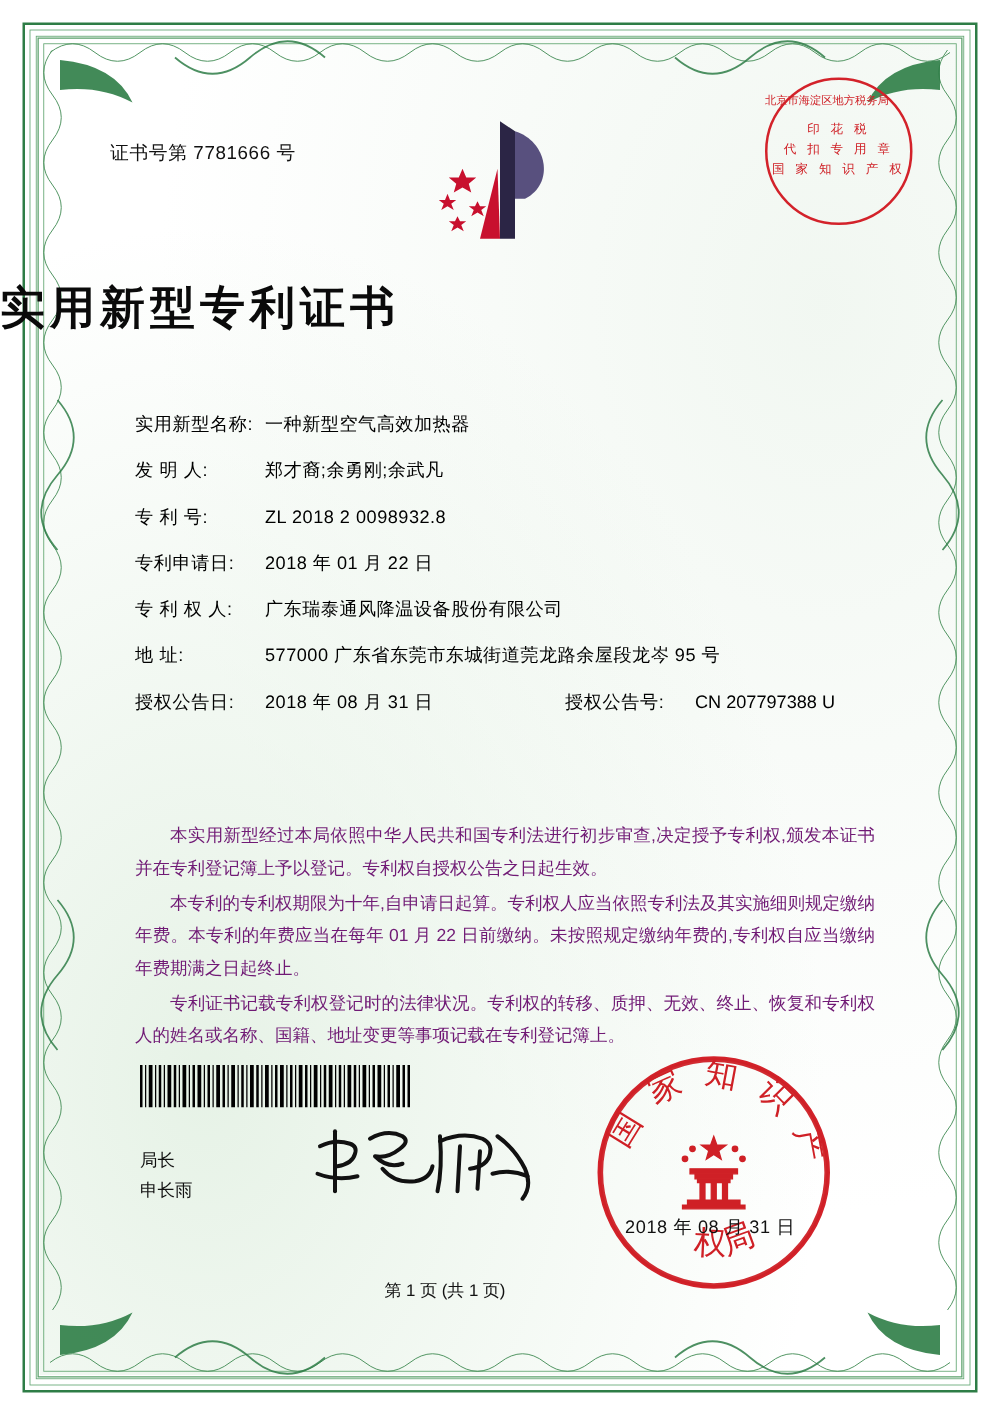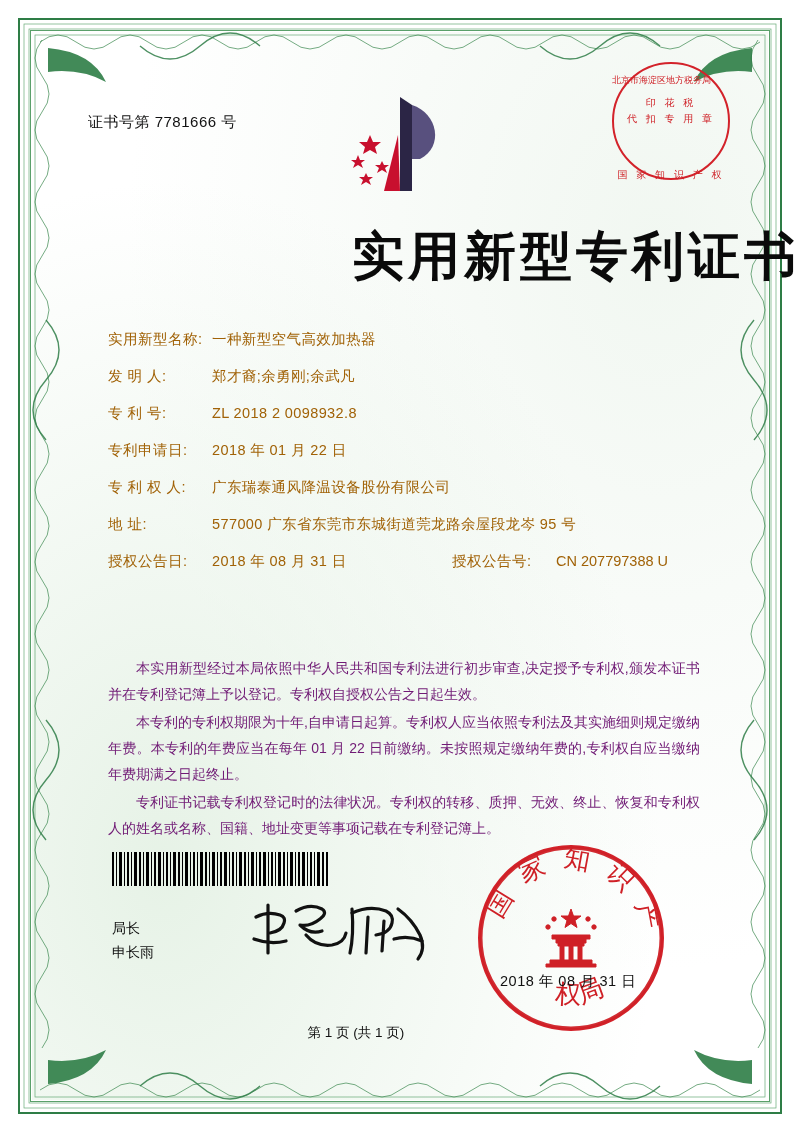--- a/index.html
+++ b/index.html
@@ -92,56 +92,56 @@
   }
   .seal-top-text div {
     position: absolute;
     width: 100%;
     text-align: center;
     font-size: 10px;
     letter-spacing: 3px;
   }
   .st1 { top: 34px; }
   .st2 { top: 50px; }
-  .st3 { top: 66px; margin-top: 40px; }
+  .st3 { top: 66px; }
   .st-arc {
     position: absolute;
     width: 100%;
     top: 12px;
     text-align: left;
     font-size: 9px;
     color: #cf2026;
   }
 
   .title {
     position: absolute;
     left: 0;
     top: 222px;
     width: 800px;
-    text-align: right;
+    text-align: left;
     font-family: "DejaVu Serif", "Liberation Serif", serif;
-    font-size: 52px;
+    font-size: 36px;
     font-weight: bold;
     letter-spacing: 4px;
     color: #0a0a0a;
   }
 
   
   .fields {
     position: absolute;
     left: 108px;
     top: 330px;
     width: 600px;
   }
   .row {
     display: flex;
     align-items: baseline;
     margin-bottom: 18px;
     font-size: 14.5px;
-    color: #a16207;
+    color: #000000;
   }
   .row .label {
     width: 104px;
     flex: 0 0 104px;
     letter-spacing: 0.5px;
     white-space: nowrap;
   }
   .row .value {
     flex: 1;
     letter-spacing: 0.4px;

